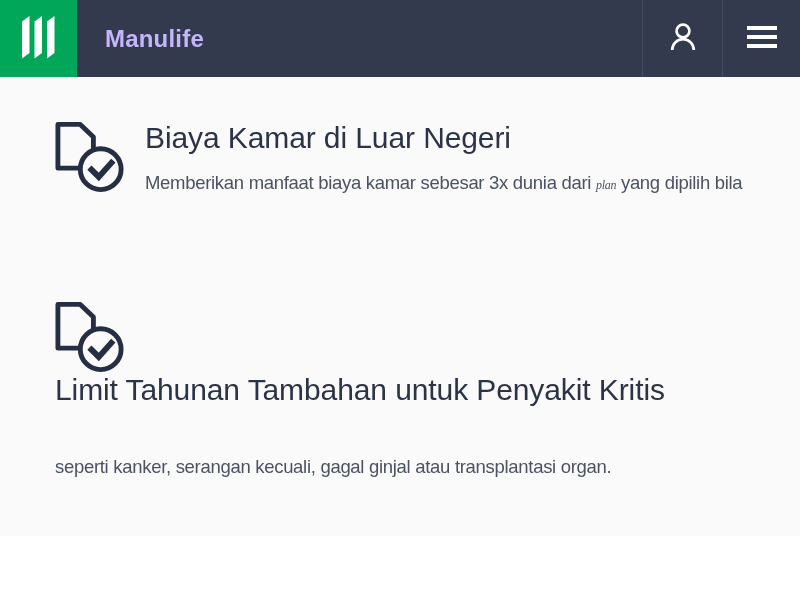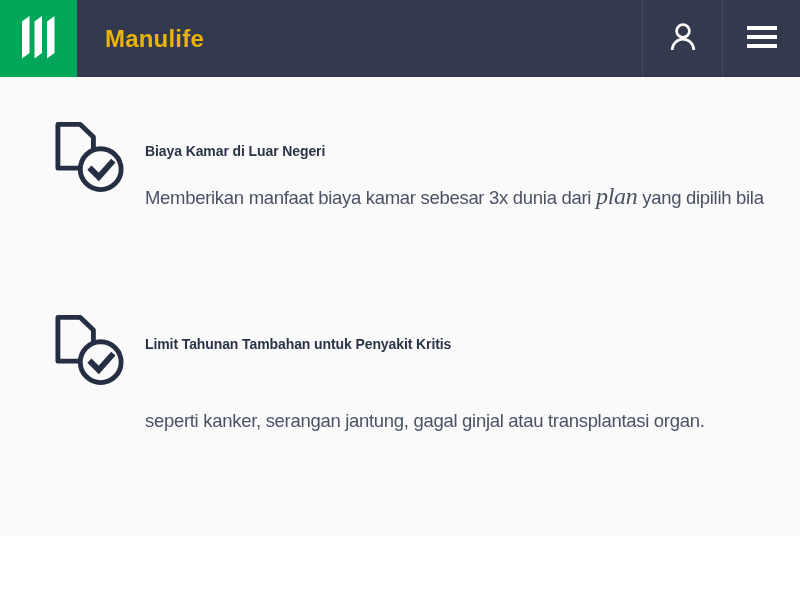--- a/index.html
+++ b/index.html
@@ -30,21 +30,21 @@
     height: 77px;
     background: #00a758;
     display: flex;
     align-items: center;
     justify-content: center;
     flex: 0 0 77px;
     border: none;
     cursor: pointer;
   }
   .brand {
-    color: #eab308;
+    color: #c4b5fd;
     font-size: 24px;
     font-weight: bold;
     letter-spacing: 0.2px;
     align-self: center;
     margin-left: 28px;
     flex: 1 1 auto;
   }
   .header-actions {
     display: flex;
     align-items: stretch;
@@ -69,49 +69,48 @@
     top: 77px; left: 0;
     width: 800px;
     height: 459px;
     background: #fafafa;
     padding: 44px 0 0 55px;
   }
   .benefit {
     display: flex;
     align-items: flex-start;
   }
-  .benefit + .benefit { margin-top: 100px; }
+  .benefit + .benefit { margin-top: 100px; flex-direction: column; }
   .benefit-icon {
     flex: 0 0 70px;
     width: 70px;
     height: 72px;
     margin-right: 20px;
     color: #262e44;
   }
   .benefit-body { padding-top: 2px; }
   .benefit-title {
-    font-size: 14px;
+    font-size: 30px;
     line-height: 30px;
-    font-weight: 700;
+    font-weight: 400;
     color: #2b3347;
     letter-spacing: -0.1px;
     margin-bottom: 14px;
-    margin-top: 13px;
   }
   .benefit-desc {
     font-size: 18.5px;
     line-height: 32px;
     color: #4a5264;
     letter-spacing: -0.3px;
   }
   .benefit-desc .line { white-space: nowrap; }
   .italic-term {
     font-family: "Liberation Serif", serif;
     font-style: italic;
-    font-size: 24px;
+    font-size: 12px;
   }
 </style>
 </head>
 <body>
 
 <div class="screen">
 
   <header class="app-header">
 
     <button class="logo-box">
@@ -170,19 +169,19 @@
         <svg width="70" height="72" viewBox="0 0 72 73" fill="none" aria-hidden="true">
           <path d="M3 48 V3 H26 L39.5 16 V48 H3 Z" stroke="currentColor" stroke-width="5" stroke-linejoin="round"></path>
           <circle cx="47" cy="49" r="21" fill="#fafafa" stroke="currentColor" stroke-width="5"></circle>
           <path d="M37.5 49.5 L45 57 L58 42.5" stroke="currentColor" stroke-width="6" stroke-linecap="square"></path>
         </svg>
       </div>
       <div class="benefit-body">
         <h3 class="benefit-title">Limit Tahunan Tambahan untuk Penyakit Kritis</h3>
         <p class="benefit-desc">
           <br>
-          <span class="line">seperti kanker, serangan jantung, gagal ginjal atau transplantasi organ.</span>
+          <span class="line">seperti kanker, serangan kecuali, gagal ginjal atau transplantasi organ.</span>
         </p>
       </div>
     </div>
 
   </main>
 </div>
 
 </body></html>

